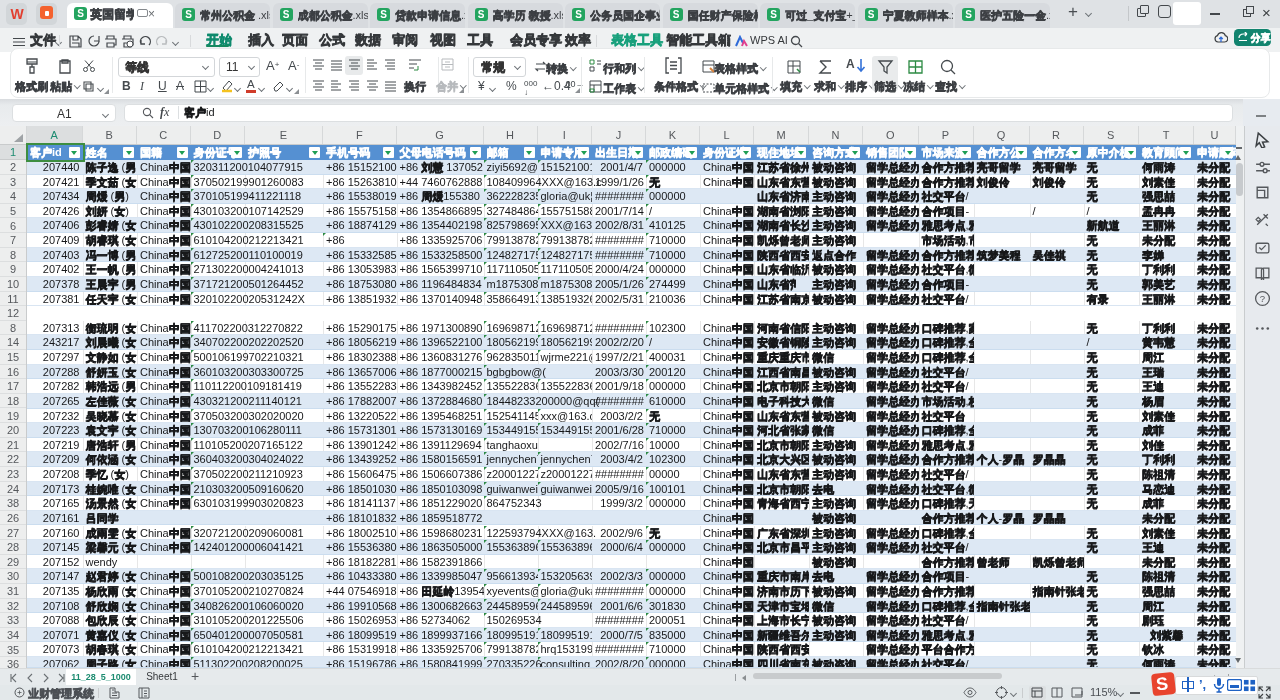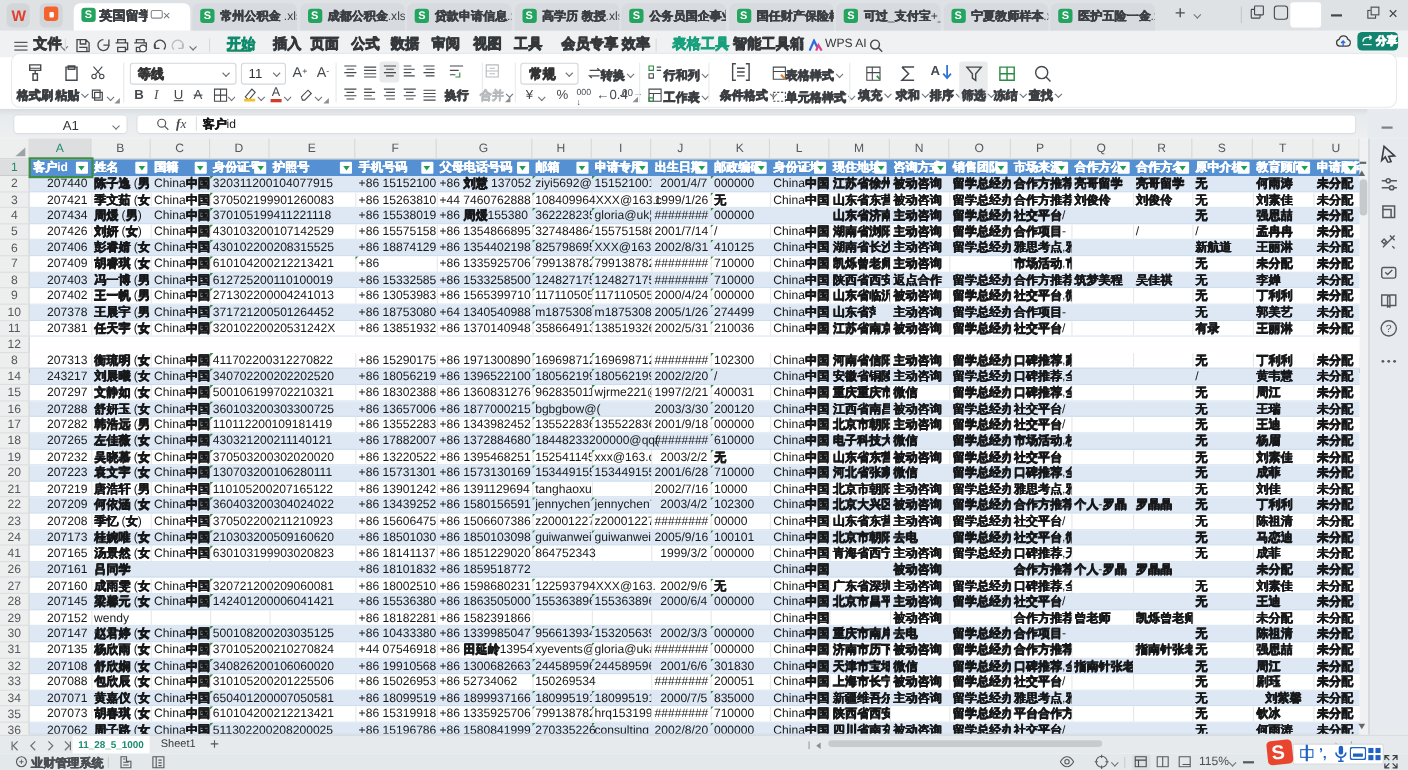--- a/index.html
+++ b/index.html
@@ -391,21 +391,21 @@
       <div class="ab rn" style="top:205.6px;height:14.6px;line-height:14.6px;border-bottom:1px solid #dcdedf">15</div>
       <div class="ab rn" style="top:220.2px;height:14.6px;line-height:14.6px;border-bottom:1px solid #dcdedf">16</div>
       <div class="ab rn" style="top:234.8px;height:14.6px;line-height:14.6px;border-bottom:1px solid #dcdedf">17</div>
       <div class="ab rn" style="top:249.4px;height:14.6px;line-height:14.6px;border-bottom:1px solid #dcdedf">18</div>
       <div class="ab rn" style="top:264.0px;height:14.6px;line-height:14.6px;border-bottom:1px solid #dcdedf">19</div>
       <div class="ab rn" style="top:278.7px;height:14.6px;line-height:14.6px;border-bottom:1px solid #dcdedf">20</div>
       <div class="ab rn" style="top:293.3px;height:14.6px;line-height:14.6px;border-bottom:1px solid #dcdedf">21</div>
       <div class="ab rn" style="top:307.9px;height:14.6px;line-height:14.6px;border-bottom:1px solid #dcdedf">22</div>
       <div class="ab rn" style="top:322.5px;height:14.6px;line-height:14.6px;border-bottom:1px solid #dcdedf">23</div>
       <div class="ab rn" style="top:337.1px;height:14.6px;line-height:14.6px;border-bottom:1px solid #dcdedf">24</div>
-      <div class="ab rn" style="top:351.8px;height:14.6px;line-height:14.6px;border-bottom:1px solid #dcdedf">41</div>
+      <div class="ab rn" style="top:351.8px;height:14.6px;line-height:14.6px;border-bottom:1px solid #dcdedf">38</div>
       <div class="ab rn" style="top:366.4px;height:14.6px;line-height:14.6px;border-bottom:1px solid #dcdedf">26</div>
       <div class="ab rn" style="top:381.0px;height:14.6px;line-height:14.6px;border-bottom:1px solid #dcdedf">27</div>
       <div class="ab rn" style="top:395.6px;height:14.6px;line-height:14.6px;border-bottom:1px solid #dcdedf">28</div>
       <div class="ab rn" style="top:410.2px;height:14.6px;line-height:14.6px;border-bottom:1px solid #dcdedf">29</div>
       <div class="ab rn" style="top:424.9px;height:14.6px;line-height:14.6px;border-bottom:1px solid #dcdedf">30</div>
       <div class="ab rn" style="top:439.5px;height:14.6px;line-height:14.6px;border-bottom:1px solid #dcdedf">31</div>
       <div class="ab rn" style="top:454.1px;height:14.6px;line-height:14.6px;border-bottom:1px solid #dcdedf">32</div>
       <div class="ab rn" style="top:468.7px;height:14.6px;line-height:14.6px;border-bottom:1px solid #dcdedf">33</div>
       <div class="ab rn" style="top:483.3px;height:14.6px;line-height:14.6px;border-bottom:1px solid #dcdedf">34</div>
       <div class="ab rn" style="top:498.0px;height:14.6px;line-height:14.6px;border-bottom:1px solid #dcdedf">35</div>
@@ -699,21 +699,21 @@
       <div class="dc" style="left:1056.5px;width:55.5px"><b class="cj">无</b></div>
       <div class="dc" style="left:1112.0px;width:55.0px"><b class="cj">丁利利</b></div>
       <div class="dc" style="left:1167.0px;width:42.0px"><b class="cj">未分配</b></div>
     </div>
     <div class="ab drow" style="top:276.96px;height:14.62px;background:#dde8f4;border-bottom:1px solid #cbddef;overflow:hidden">
       <div class="dc num" style="left:0.0px;width:55.5px">207378</div>
       <div class="dc" style="left:55.5px;width:54.5px"><b class="cj">王晨宇</b> (<b class="cj">男</b></div>
       <div class="dc" style="left:110.0px;width:53.5px">China<b class="cj">中国</b></div>
       <div class="dc gt dco" style="left:163.5px;width:130.8px">371721200501264452</div>
       <div class="dc" style="left:296.0px;width:73.5px">+86 18753080</div>
-      <div class="dc" style="left:369.5px;width:87.0px">+64 1340540988</div>
+      <div class="dc" style="left:369.5px;width:87.0px">+86 1196484834</div>
       <div class="dc gt" style="left:456.5px;width:54.0px">m1875308(</div>
       <div class="dc gt" style="left:510.5px;width:54.5px">m1875308(</div>
       <div class="dc num" style="left:565.0px;width:54.0px">2005/1/26</div>
       <div class="dc gt" style="left:619.0px;width:54.0px">274499</div>
       <div class="dc" style="left:673.0px;width:54.0px">China<b class="cj">中国</b></div>
       <div class="dc" style="left:727.0px;width:42px"><b class="cj">山东省菏泽</b></div>
       <div class="dc" style="left:782.0px;width:54.0px"><b class="cj">主动咨询</b></div>
       <div class="dc" style="left:836.0px;width:55.5px"><b class="cj">留学总经办</b></div>
       <div class="dc" style="left:891.5px;width:55.0px"><b class="cj">合作项目</b>-</div>
       <div class="dc" style="left:1056.5px;width:55.5px"><b class="cj">无</b></div>

